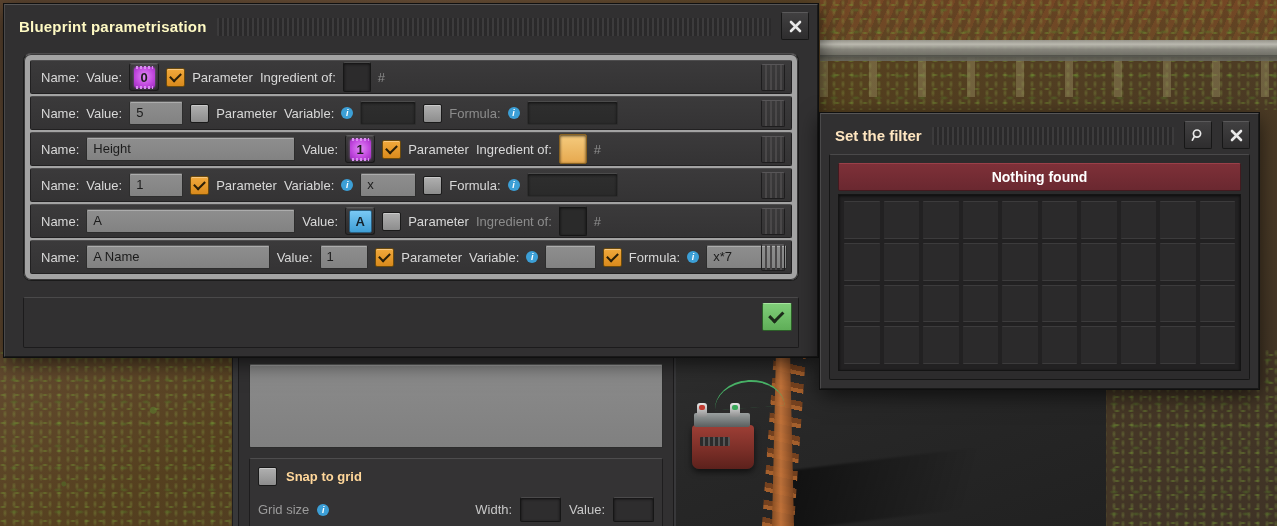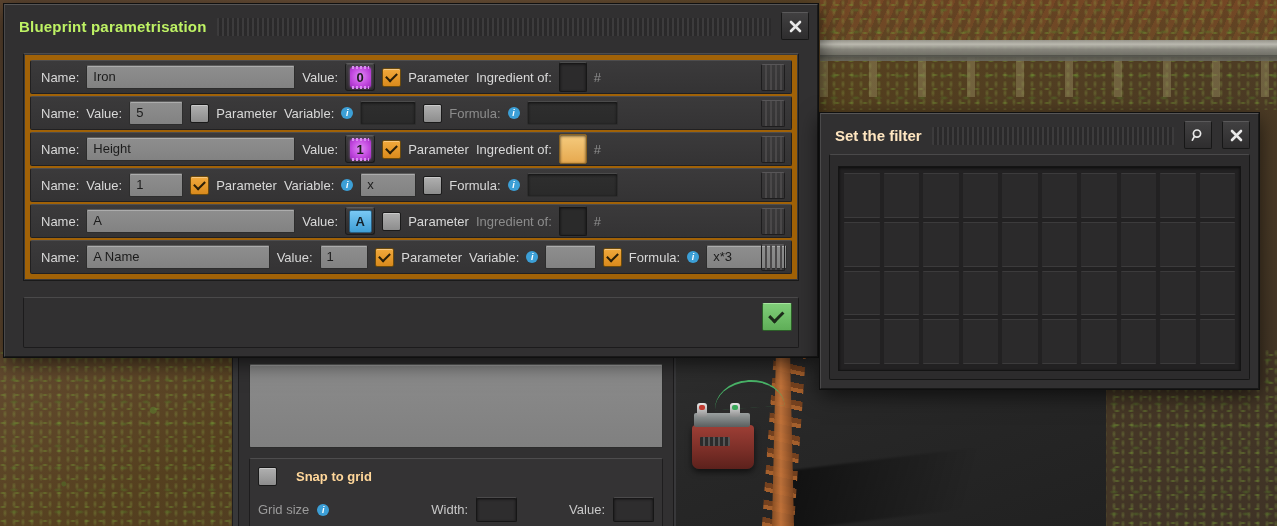--- a/index.html
+++ b/index.html
@@ -147,21 +147,21 @@
   
   #bp-window {
     position:absolute; left:4px; top:4px; width:812px; height:351px;
     display:flex; flex-direction:column;
   }
   .titlebar {
     height:34px; display:flex; align-items:center;
     padding: 4px 8px 0 14px; gap:10px;
   }
   .title-text {
-    color:#bef264; font-size:15px; font-weight:bold; white-space:nowrap;
+    color:#fef9c3; font-size:15px; font-weight:bold; white-space:nowrap;
     letter-spacing:.2px;
   }
   .drag-stripes {
     flex:1; height:18px; margin-top:2px;
     background-image: repeating-linear-gradient(90deg,
       #3d3c3d 0 2px, #2a292a 2px 5px);
     border-radius:1px;
     opacity:.95;
   }
   .tbtn {
@@ -176,24 +176,24 @@
   }
   .tbtn svg { display:block; }
 
   .bp-body {
     margin:4px 8px 8px 8px;
     flex:1; display:flex; flex-direction:column;
   }
   .rows-frame {
     margin: 6px 10px 8px 10px;
     padding:6px 6px 6px 6px;
-    background:#a16207;
+    background:#a3a3a3;
     border:1px solid #1a1a1a;
     border-top-color:#4d4c4d;
-    border-radius:0;
+    border-radius:8px;
     box-shadow: inset 0 0 0 1px #3a393a;
   }
   .prow {
     display:flex; align-items:center;
     height:32px; margin-bottom:2px;
     background: linear-gradient(#3b3a3b, #343334);
     border:1px solid #212021;
     border-top-color:#4e4d4e;
     border-radius:2px;
     padding: 0 4px 0 10px;
@@ -405,35 +405,35 @@
     box-shadow: inset 0 1px 0 rgba(255,255,255,.22);
   }
   .snap-section {
     margin:10px 10px 0 10px;
     padding:8px 8px 8px 8px;
     background:#343334;
     border:1px solid #1e1d1e;
     border-top-color:#4d4c4d;
     border-radius:2px;
   }
-  .snap-row { display:flex; align-items:center; gap:19px; }
+  .snap-row { display:flex; align-items:center; gap:9px; }
   .snap-label { color:#ffd79a; font-size:13px; font-weight:bold; }
   .gridsize-row {
     display:flex; align-items:center; gap:8px; margin-top:11px;
   }
   .gridsize-label { color:#9b9b9b; font-size:13px; }
   .num-box {
     width:39px; height:23px;
     background:#2e2d2e;
     border:1px solid #161616;
     border-top-color:#4b4a4b;
     border-radius:2px;
     box-shadow: inset 0 1px 3px rgba(0,0,0,.7);
   }
-  .wh-label { color:#c8c8c8; font-size:13px;margin-left:44px; }
+  .wh-label { color:#c8c8c8; font-size:13px; }
   .spacer-flex { flex:1; }
 </style>
 </head>
 <body>
 
 <div id="root">
 
   <div class="game-bg"></div>
   <div class="terrain-grass grass-left"></div>
   <div class="autumn-top"></div>
@@ -484,21 +484,20 @@
           <path d="M2 2 L11 11 M11 2 L2 11" stroke="#e9e9e9" stroke-width="2.6" stroke-linecap="round" fill="none"></path>
         </svg>
       </div>
     </div>
 
     <div class="bp-body">
       <div class="rows-frame" id="rows-frame">
 
       <div class="prow">
             <span class="lbl">Name:</span>
-            <div class="txtfield name-field">Iron</div>
             <span class="lbl">Value:</span>
             <div class="slot">
               <div class="chip">0</div>
             </div>
             <div class="cb on"></div>
             <span class="lbl">Parameter</span>
             <span class="lbl">Ingredient of:</span>
             <div class="ing-slot"></div>
             <span class="hash">#</span>
             <div class="drag-handle"></div>
@@ -567,21 +566,21 @@
             <span class="lbl">Value:</span>
             <div class="txtfield value-field">1</div>
             <div class="cb on"></div>
             <span class="lbl">Parameter</span>
             <span class="lbl">Variable:</span>
             <span class="info-i">i</span>
             <div class="txtfield var-field"></div>
             <div class="cb on"></div>
             <span class="lbl">Formula:</span>
             <span class="info-i">i</span>
-            <div class="txtfield formula-field">x*3</div>
+            <div class="txtfield formula-field">x*7</div>
             <div class="drag-handle"></div>
           </div>
         </div>
       <div class="bp-footer">
         <div class="confirm-btn"></div>
       </div>
     </div>
   </div>
 
   <div id="filter-window" class="fpanel">
@@ -594,20 +593,21 @@
           <path d="M3.3 8.6 L1.4 12.2" stroke="#e9e9e9" stroke-width="1.7" stroke-linecap="round"></path>
         </svg>
       </div>
       <div class="tbtn">
         <svg width="13" height="13" viewBox="0 0 13 13" aria-hidden="true">
           <path d="M2 2 L11 11 M11 2 L2 11" stroke="#e9e9e9" stroke-width="2.6" stroke-linecap="round" fill="none"></path>
         </svg>
       </div>
     </div>
     <div class="filter-body">
+      <div class="nothing-found">Nothing found</div>
       <div class="slot-grid" id="slot-grid">
           <div class="gslot"></div>
           <div class="gslot"></div>
           <div class="gslot"></div>
           <div class="gslot"></div>
           <div class="gslot"></div>
           <div class="gslot"></div>
           <div class="gslot"></div>
           <div class="gslot"></div>
           <div class="gslot"></div>

